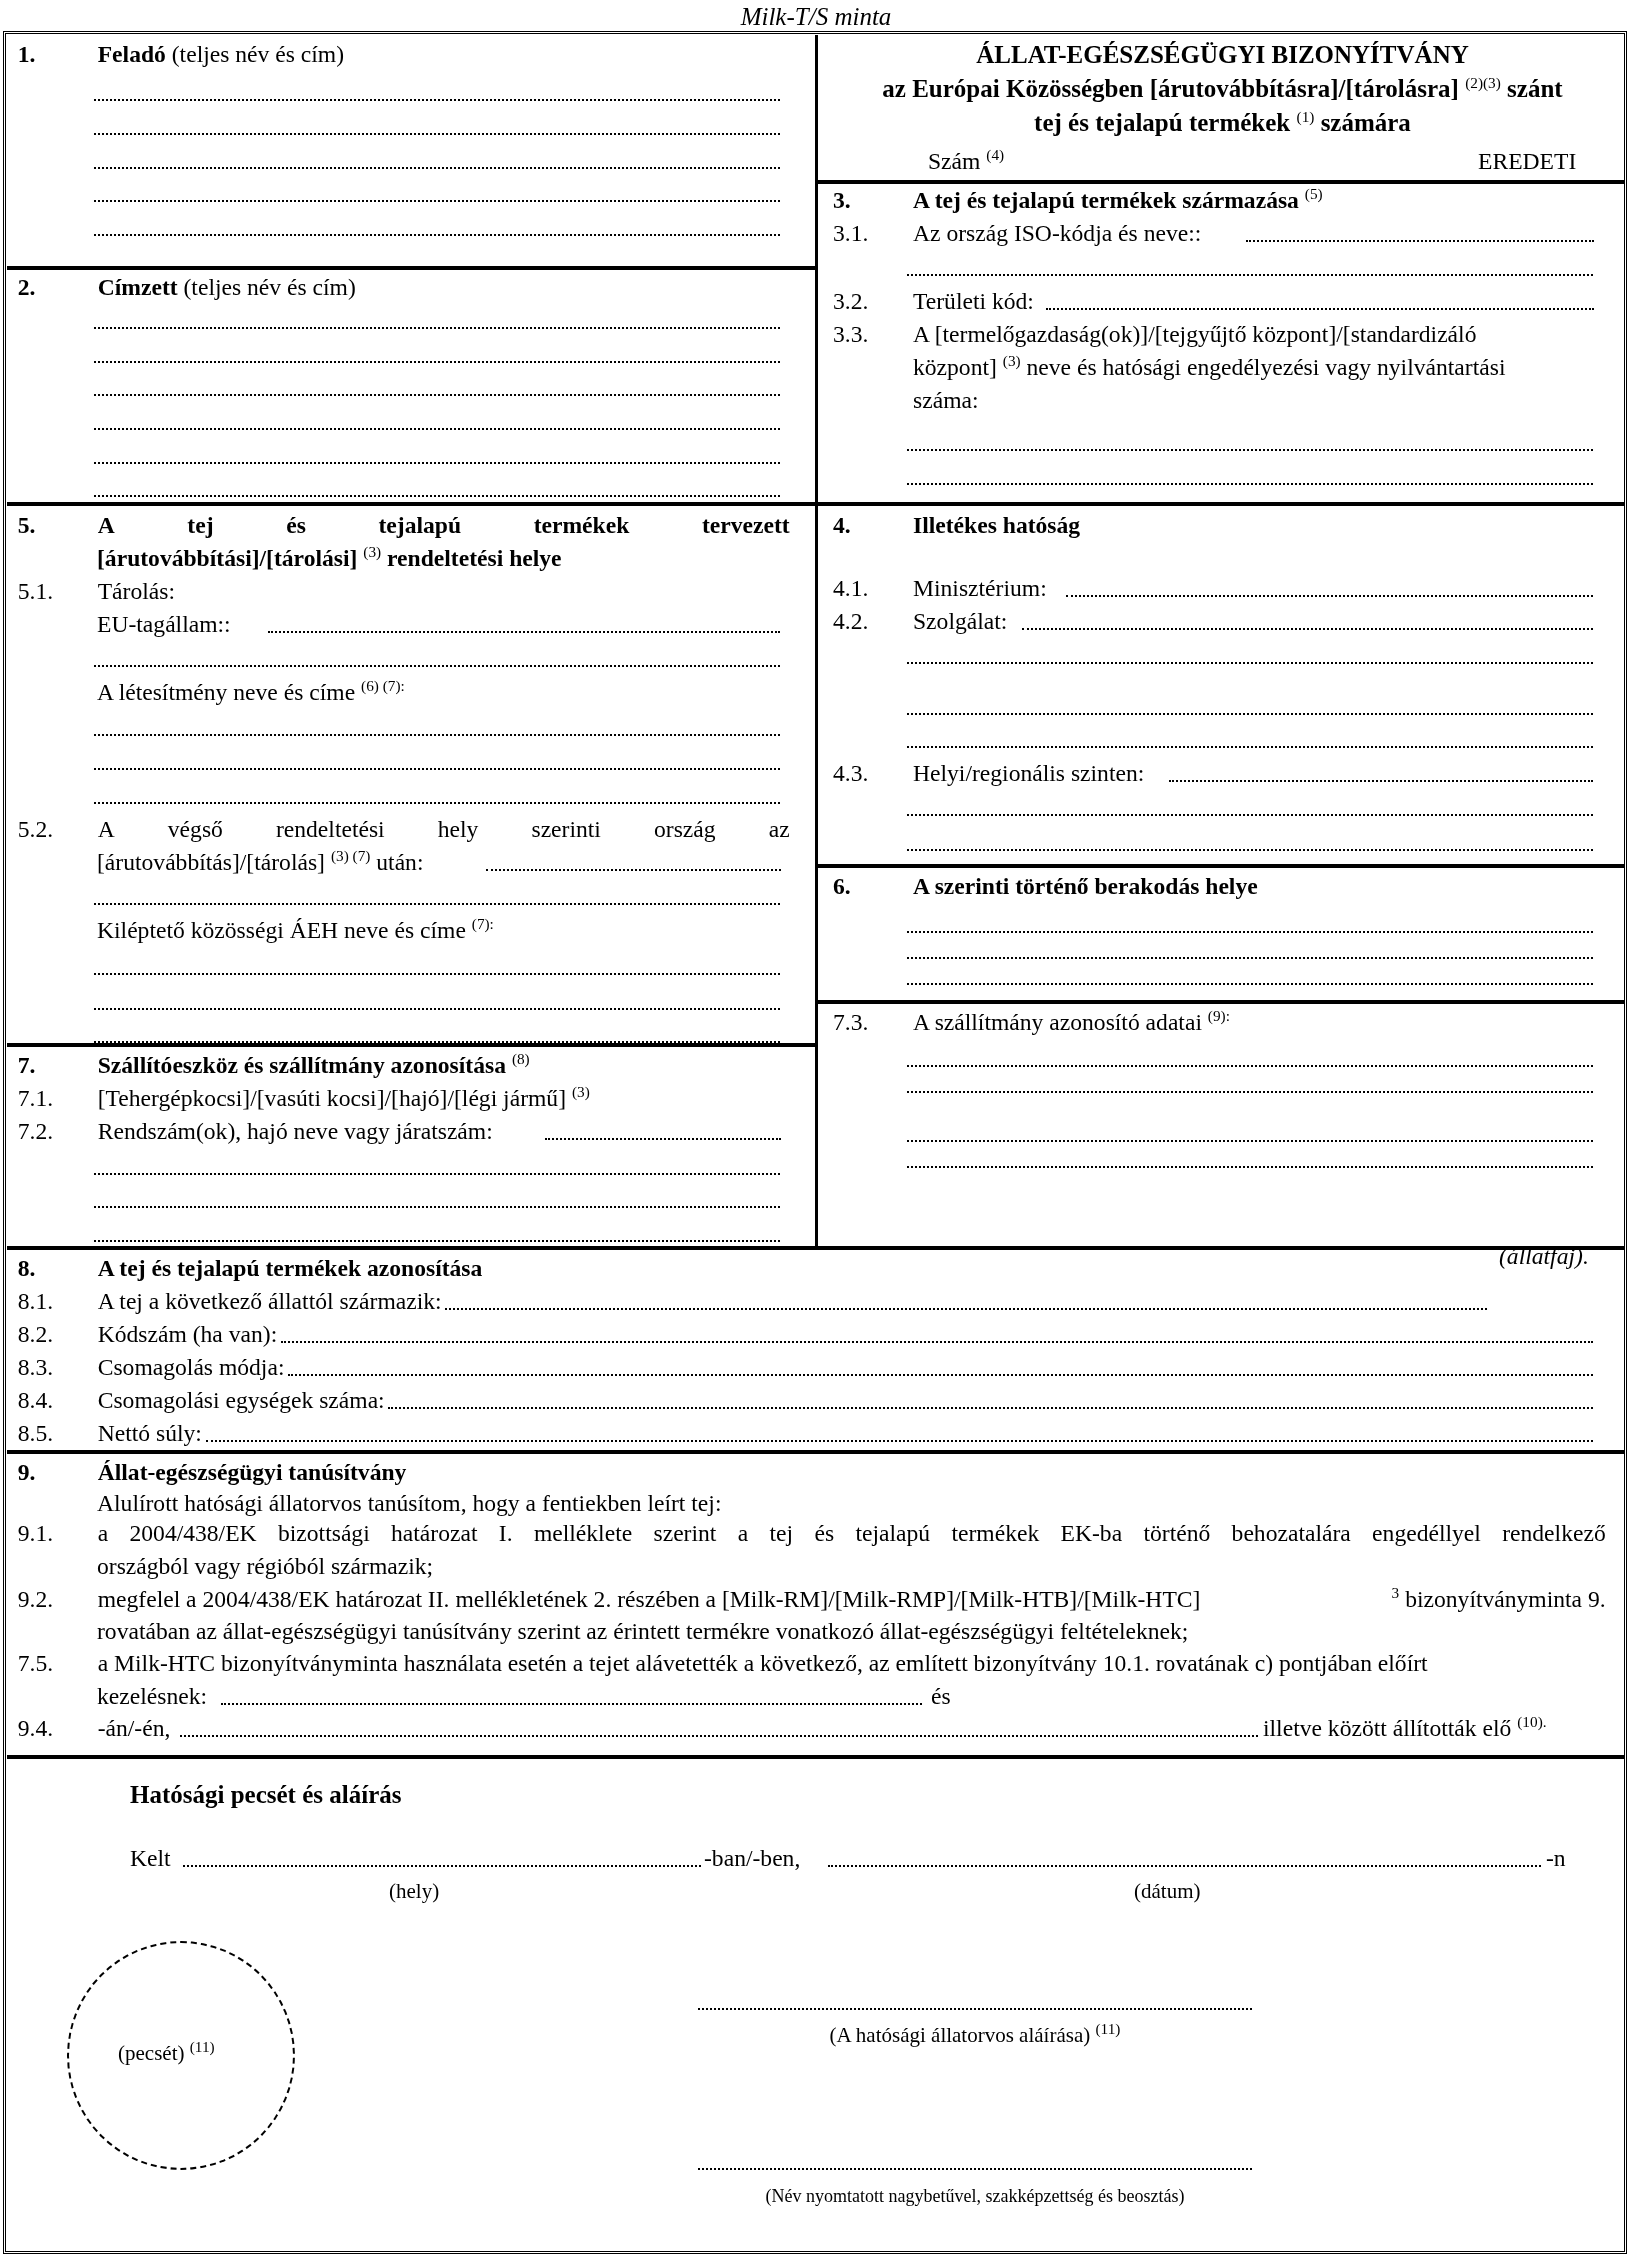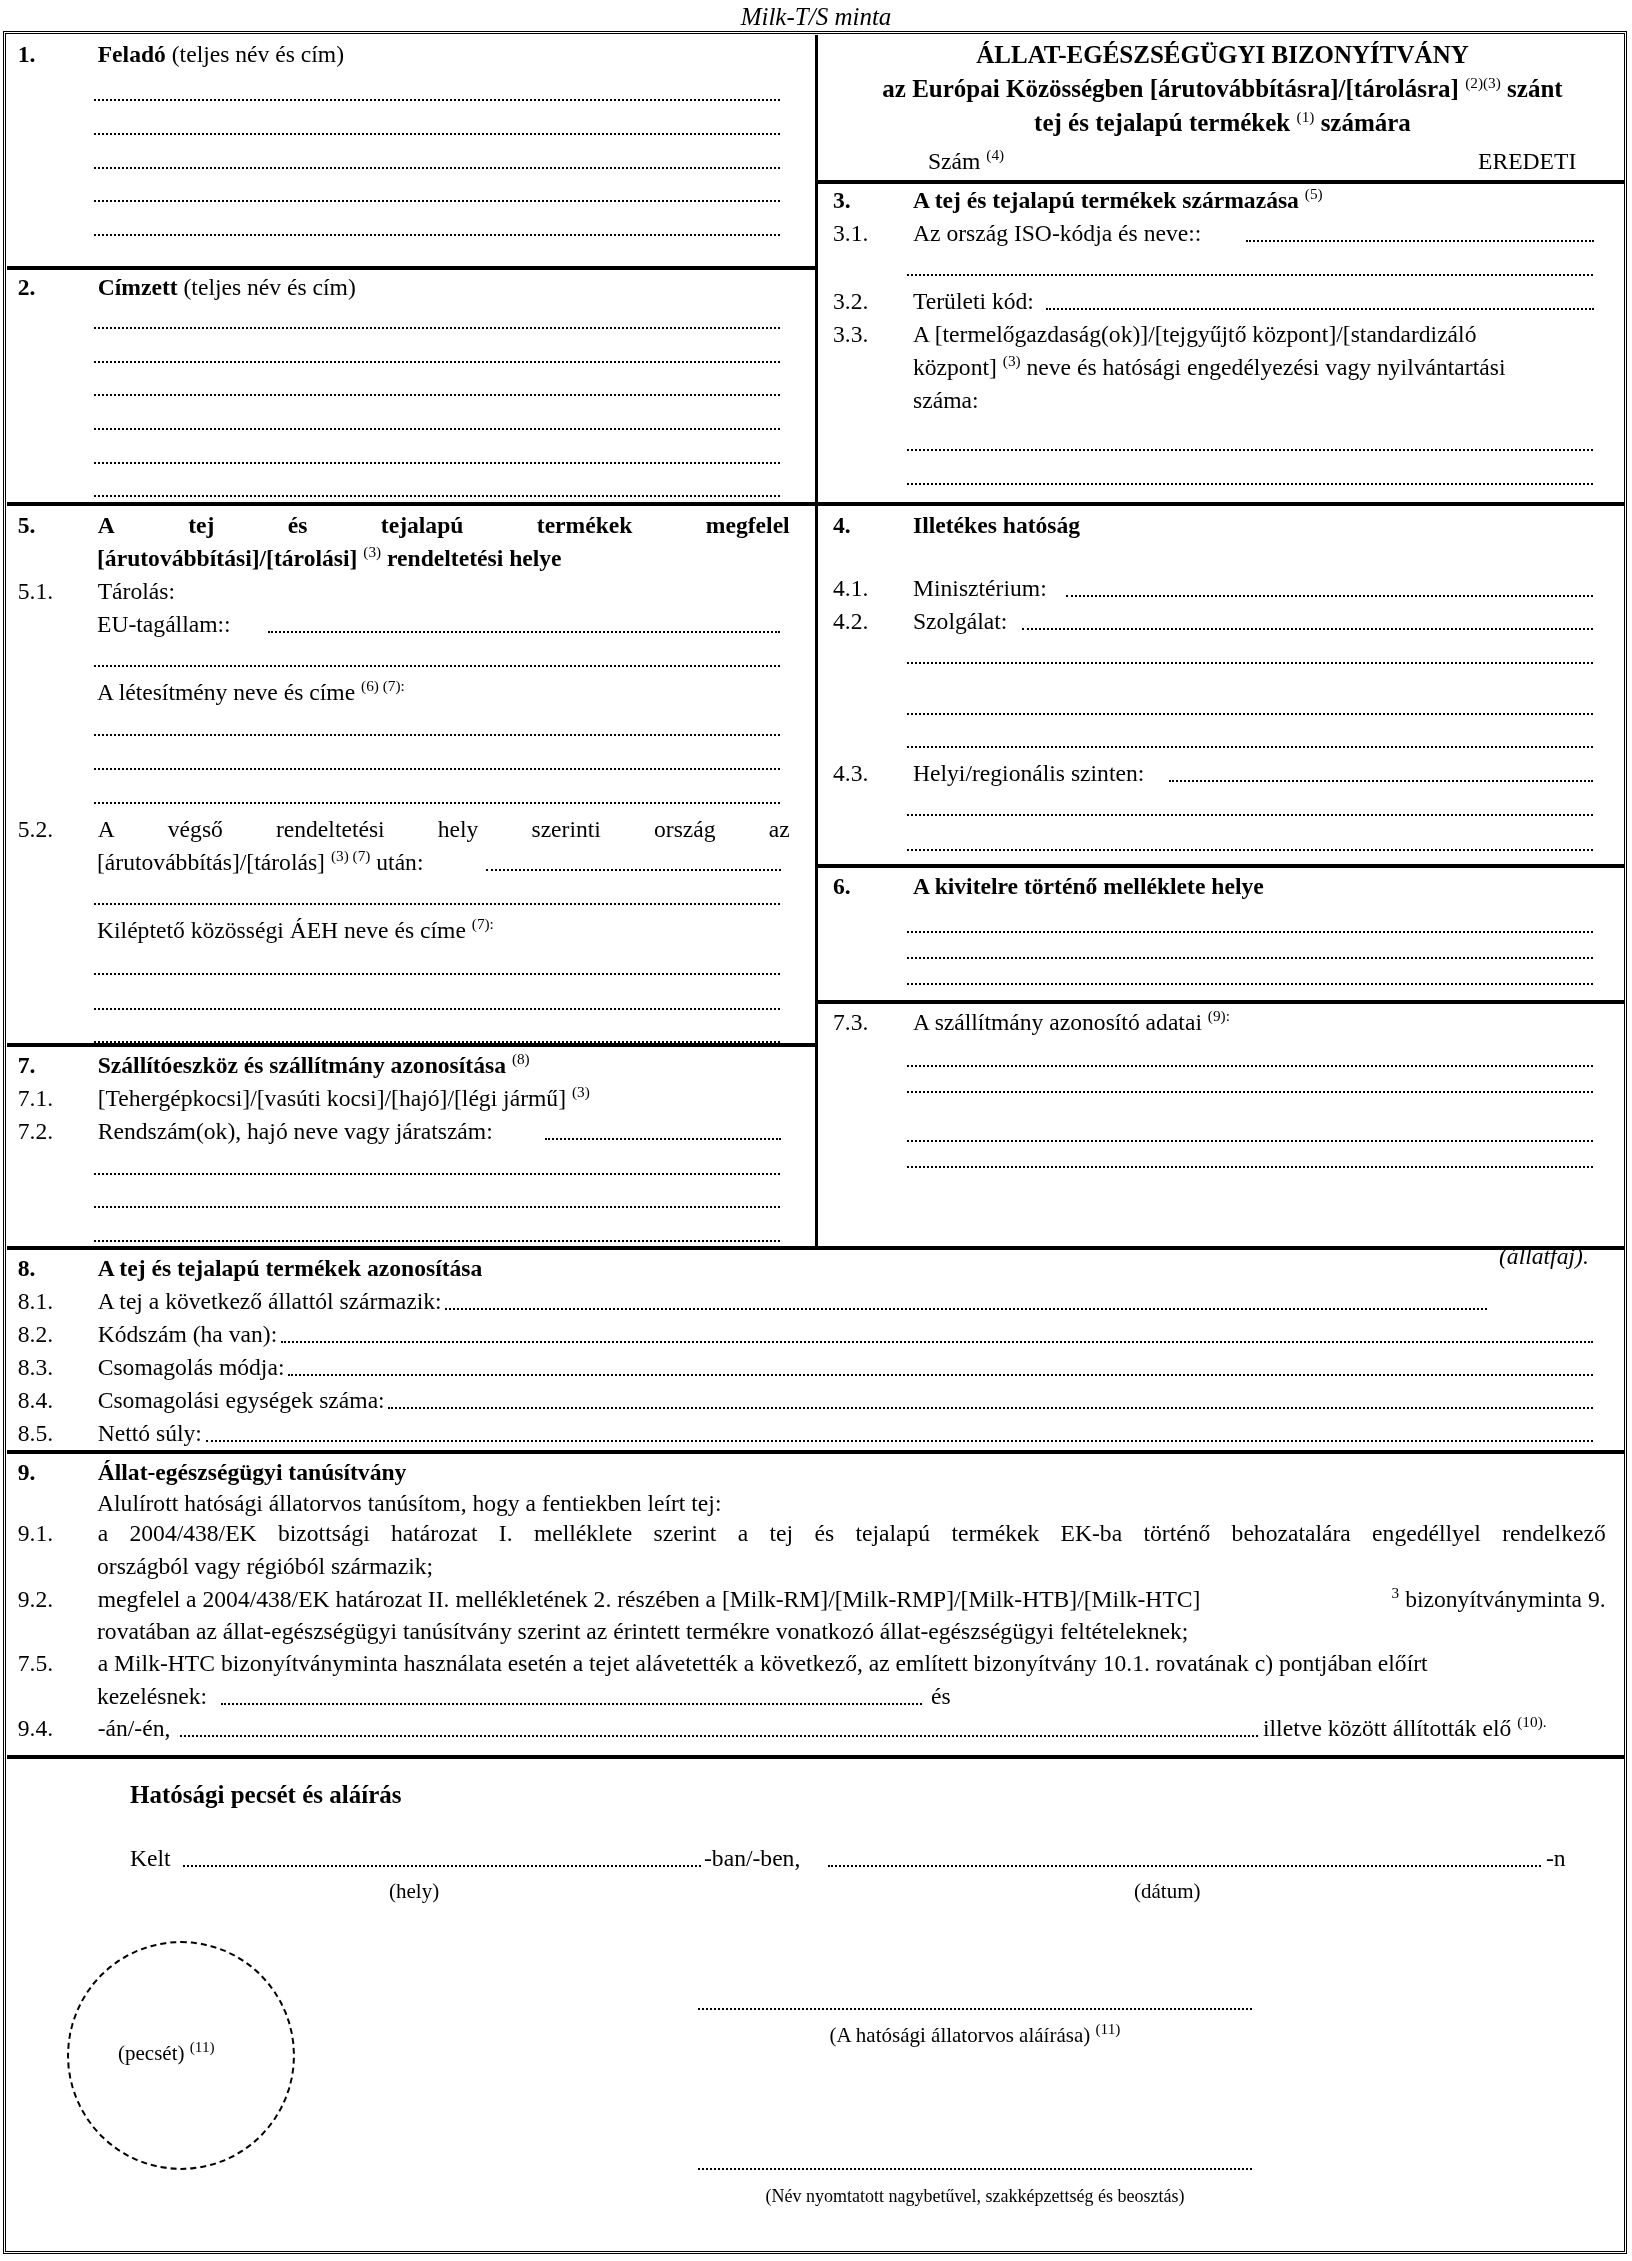--- a/index.html
+++ b/index.html
@@ -94,21 +94,21 @@
 <div class="dots" style="left:907px;top:459px;width:686px;"></div>
 
 <div class="row b" style="left:17.7px;top:508px;width:772px;">
   <span class="num">5.</span>
   <span class="txt" style="width:692px;display:flex;justify-content:space-between;" id="s5words">
       <span>A</span>
       <span>tej</span>
       <span>és</span>
       <span>tejalapú</span>
       <span>termékek</span>
-      <span>megfelel</span>
+      <span>tervezett</span>
     </span>
 </div>
 <div class="row b" style="left:97px;top:541px;"><span>[árutovábbítási]/[tárolási]</span> <span class="sup" style="font-weight:normal">(3)</span> <span>rendeltetési helye</span></div>
 <div class="row" style="left:17.7px;top:574px;width:766px;">
   <span class="num">5.1.</span>
   <span class="txt">Tárolás:</span>
 </div>
 <div class="row" style="left:97px;top:607px;">EU-tagállam::</div>
 <div class="dots" style="left:268px;top:607px;width:512px;"></div>
 <div class="dots" style="left:94px;top:641px;width:686px;"></div>
@@ -156,21 +156,21 @@
 <div class="row" style="left:833px;top:756px;width:766px;">
   <span class="num">4.3.</span>
   <span class="txt">Helyi/regionális szinten:</span>
 </div>
 <div class="dots" style="left:1169px;top:756px;width:424px;"></div>
 <div class="dots" style="left:907px;top:790px;width:686px;"></div>
 <div class="dots" style="left:907px;top:825px;width:686px;"></div>
 
 <div class="row" style="left:833px;top:869px;width:766px;">
   <span class="num b">6.</span>
-  <span class="txt b">A kivitelre történő melléklete helye</span>
+  <span class="txt b">A szerinti történő berakodás helye</span>
 </div>
 <div class="dots" style="left:907px;top:907px;width:686px;"></div>
 <div class="dots" style="left:907px;top:933px;width:686px;"></div>
 <div class="dots" style="left:907px;top:959px;width:686px;"></div>
 
 <div class="row" style="left:17.7px;top:1048px;width:766px;">
   <span class="num b">7.</span>
   <span class="txt"><b>Szállítóeszköz és szállítmány azonosítása</b> <span class="sup">(8)</span></span>
 </div>
 <div class="row" style="left:17.7px;top:1081px;width:766px;">

